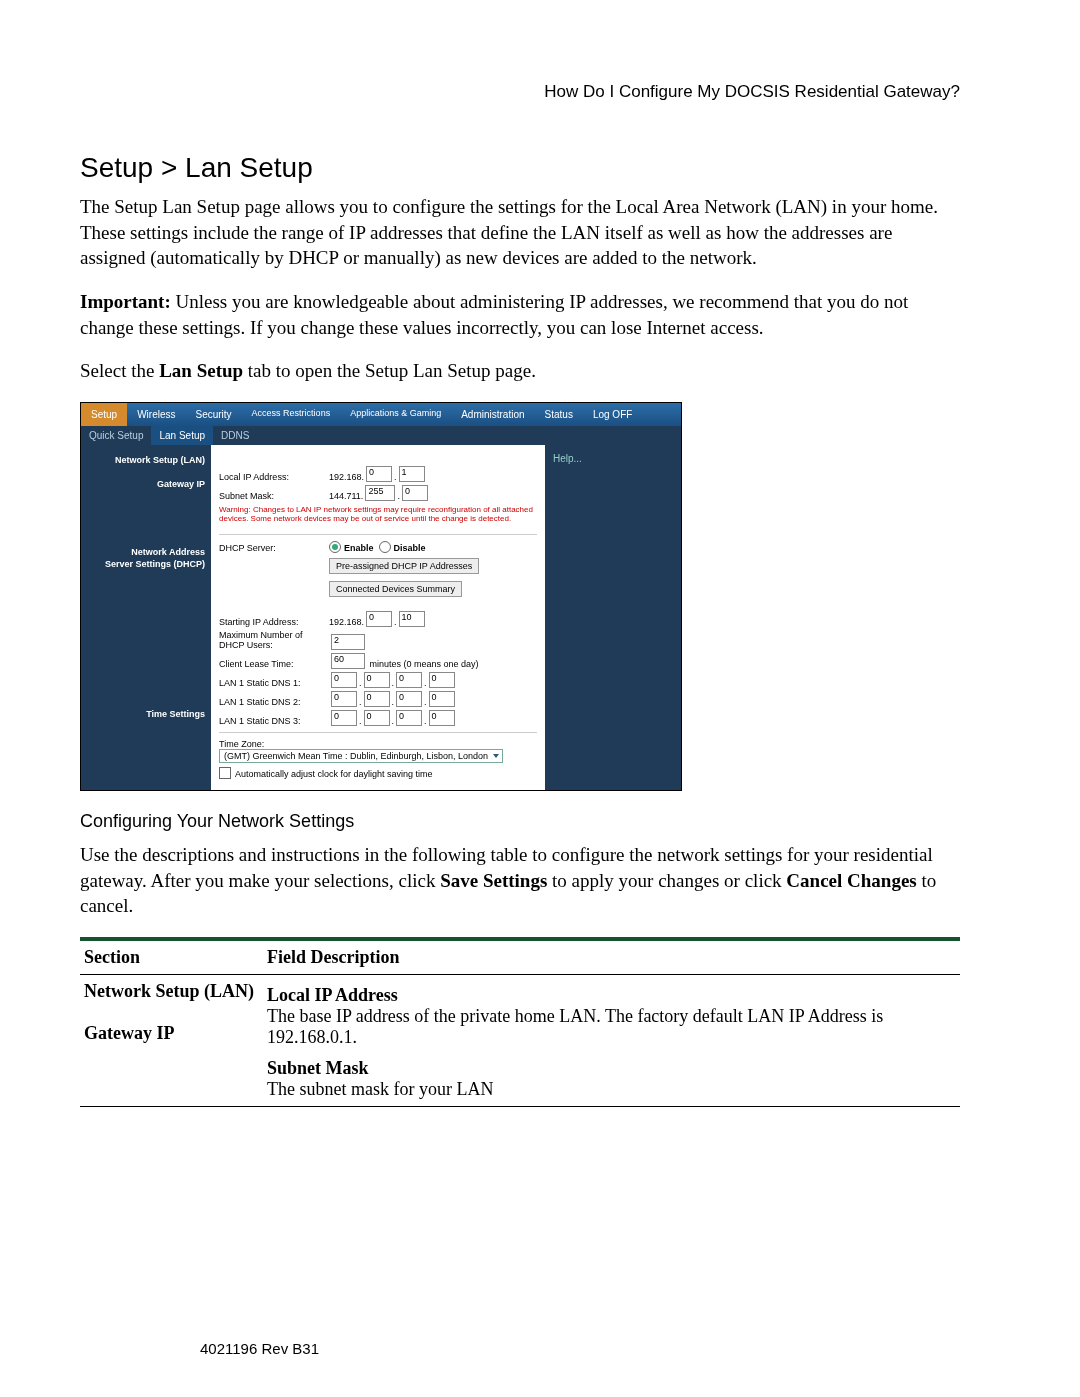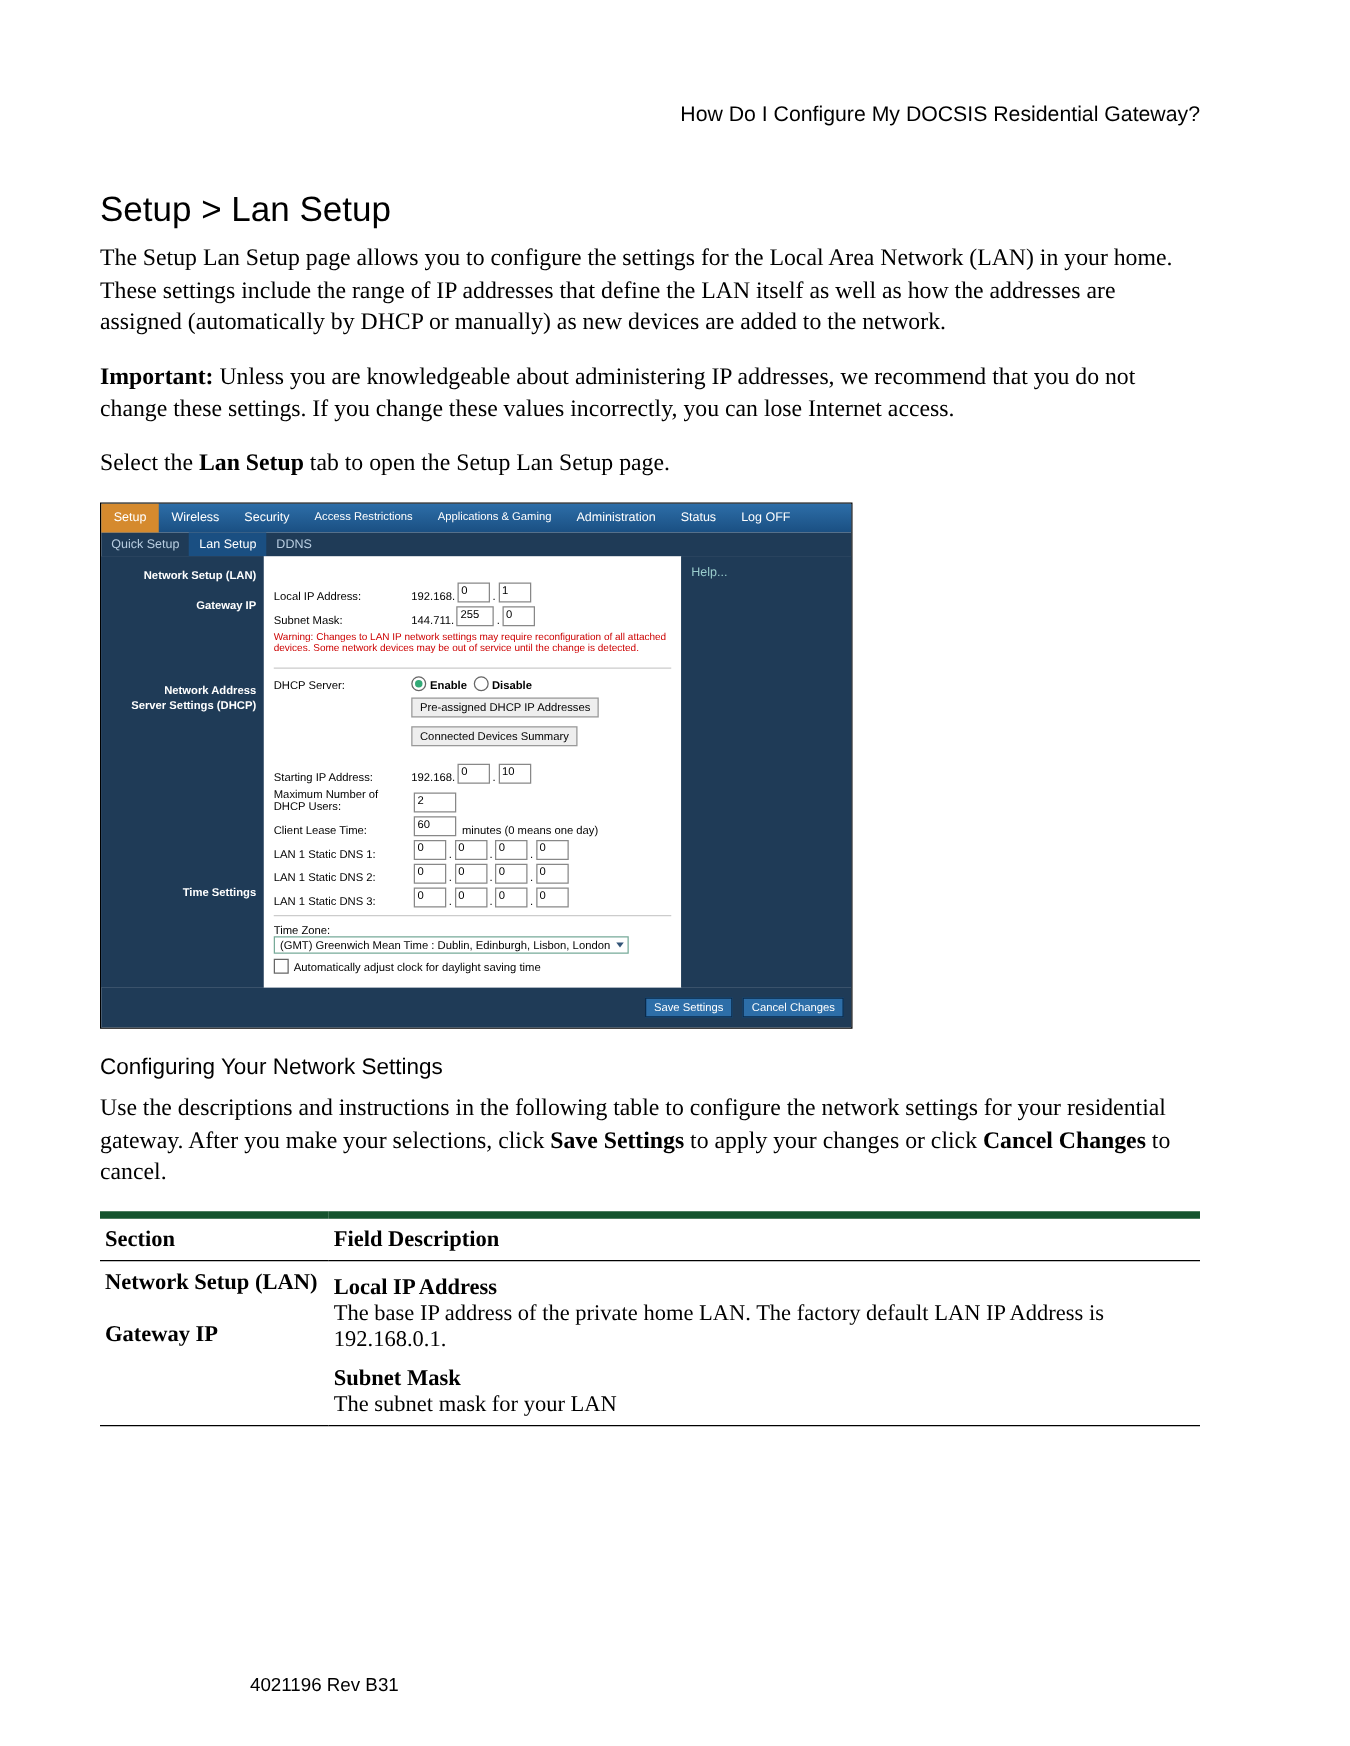--- a/index.html
+++ b/index.html
@@ -31,21 +31,21 @@
   .hr{border-top:1px solid #ccc;margin:6px 0}
   .radio{width:10px;height:10px;border:1px solid #666;border-radius:50%;display:inline-block;vertical-align:middle;margin-right:3px;position:relative}
   .radio.checked::after{content:"";position:absolute;inset:2px;background:#3a7;border-radius:50%}
   .chk{width:10px;height:10px;border:1px solid #666;display:inline-block;vertical-align:middle;margin-right:4px}
   .select{border:1px solid #7a9;background:#fff;padding:1px 14px 1px 4px;font-size:9px;display:inline-block;position:relative}
   .select::after{content:"";position:absolute;right:3px;top:4px;width:0;height:0;border-left:3px solid transparent;border-right:3px solid transparent;border-top:4px solid #357}
   .router-footer{background:#1f3b57;padding:6px;text-align:right}
   .router-footer .btn-small{background:#2d6ea8;color:#fff;border:1px solid #0a2a4a;margin-left:6px}
   
   table.desc{width:100%;border-collapse:collapse;font-size:18px;margin-top:6px}
-  table.desc th{font-family:Georgia,serif;font-weight:bold;text-align:left;border-top:6px solid #14532d;border-bottom:1px solid #000;padding:6px 4px}
+  table.desc th{font-family:Georgia,serif;font-weight:bold;text-align:left;border-top:4px solid #14532d;border-bottom:1px solid #000;padding:6px 4px}
   table.desc td{vertical-align:top;padding:6px 4px;border-bottom:1px solid #000}
   table.desc td .fld{font-weight:bold;display:block;margin-top:4px}
 </style>
 </head>
 <body>
 
 <div class="page">
   <div class="doc-header">How Do I Configure My DOCSIS Residential Gateway?</div>
 
   <h1>Setup &gt; Lan Setup</h1>
@@ -159,24 +159,20 @@
         <div class="select">(GMT) Greenwich Mean Time : Dublin, Edinburgh, Lisbon, London</div>
         <div class="row" style="margin-top:4px">
           <span class="chk"></span>
           <span>Automatically adjust clock for daylight saving time</span>
         </div>
       </div>
       <div class="rightcol">
         <div>Help...</div>
       </div>
     </div>
-    <div class="router-footer">
-      <span class="btn-small">Save Settings</span>
-      <span class="btn-small">Cancel Changes</span>
-    </div>
   </div>
 
   <div class="subhead">Configuring Your Network Settings</div>
 
   <p>
     <span>Use the descriptions and instructions in the following table to configure the network settings for your residential gateway. After you make your selections, click </span><strong>Save Settings</strong><span> to apply your changes or click </span><strong>Cancel Changes</strong><span> to cancel.</span>
   </p>
 
   <table class="desc">
     <tbody>

